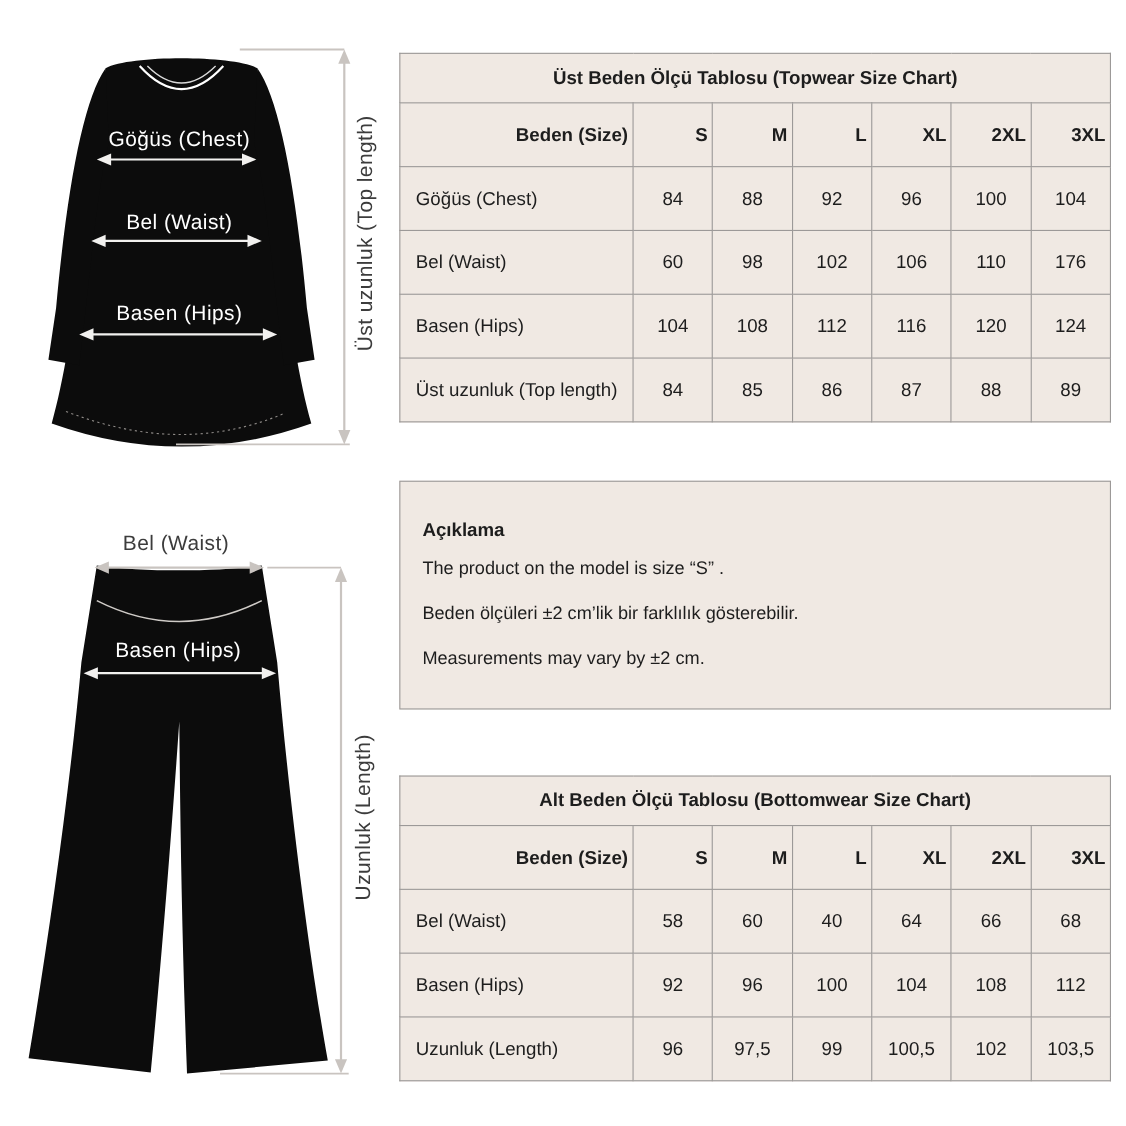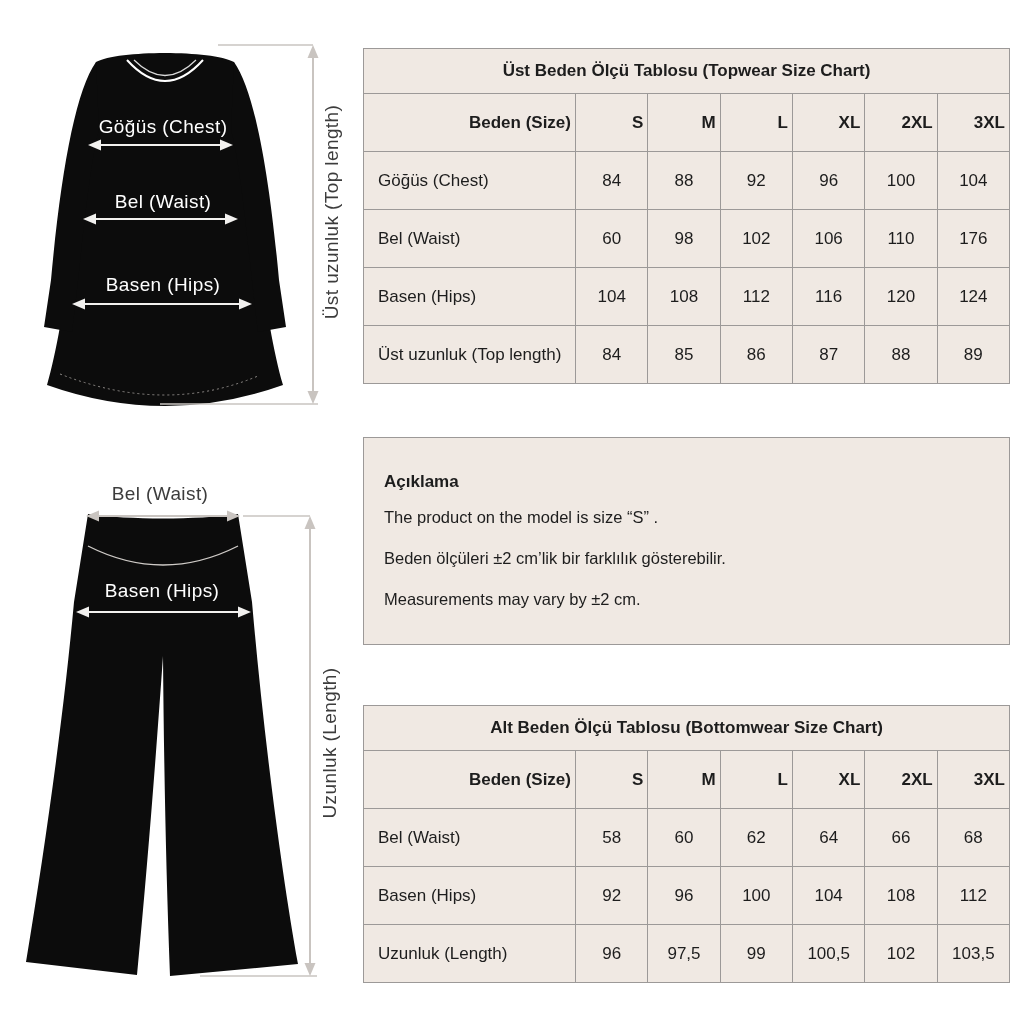--- a/index.html
+++ b/index.html
@@ -184,21 +184,21 @@
           <td>M</td>
           <td>L</td>
           <td>XL</td>
           <td>2XL</td>
           <td>3XL</td>
         </tr>
         <tr>
           <td class="label-col">Bel (Waist)</td>
           <td>58</td>
           <td>60</td>
-          <td>62</td>
+          <td>40</td>
           <td>64</td>
           <td>66</td>
           <td>68</td>
         </tr>
         <tr>
           <td class="label-col">Basen (Hips)</td>
           <td>92</td>
           <td>96</td>
           <td>100</td>
           <td>104</td>

